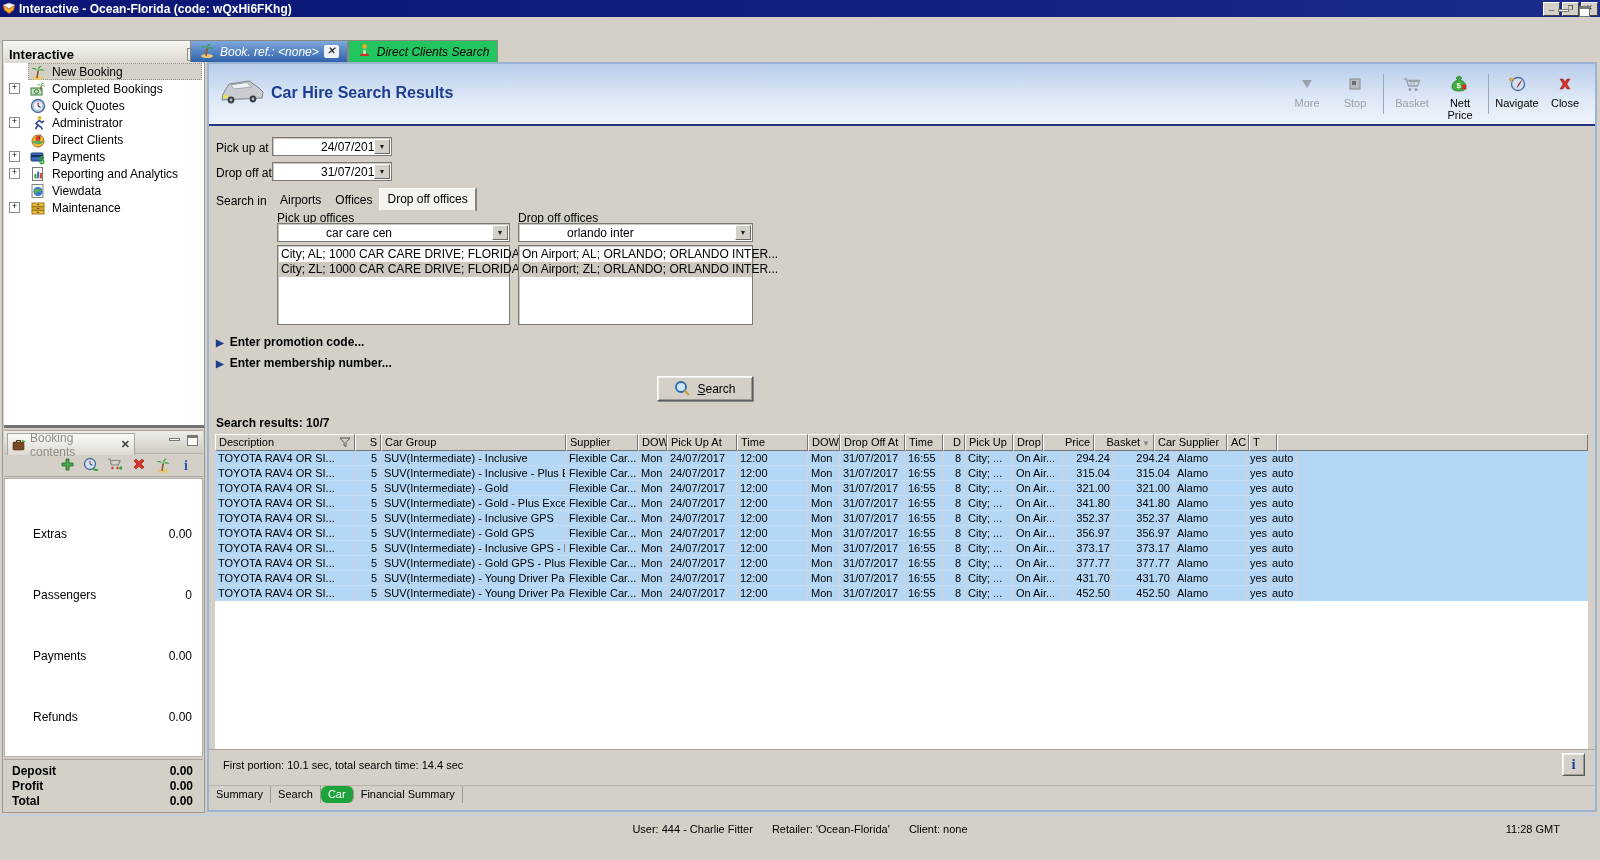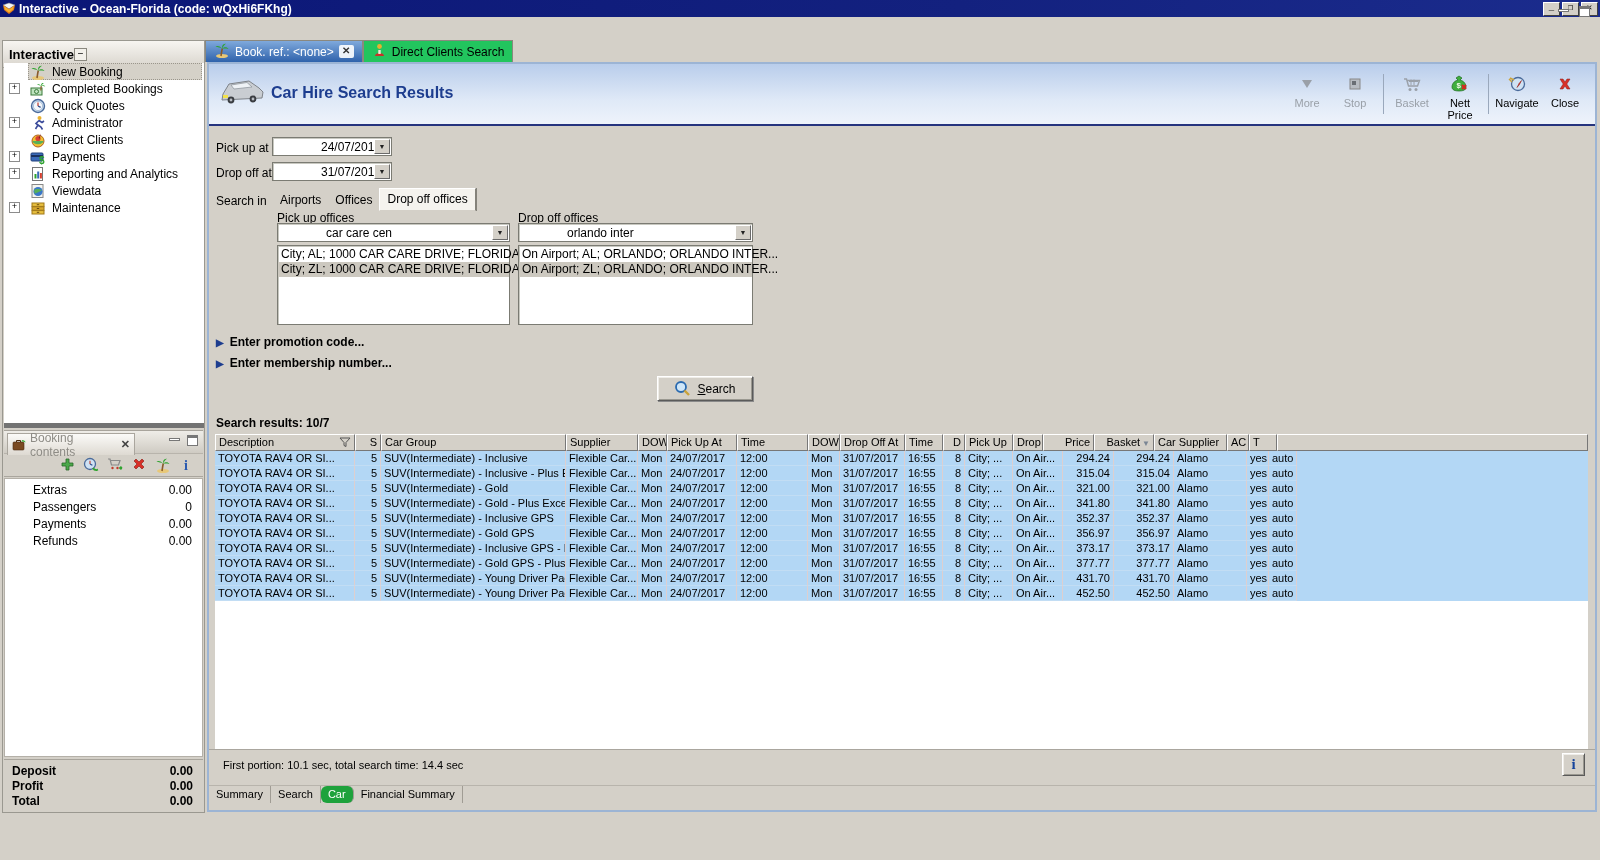--- a/index.html
+++ b/index.html
@@ -20,26 +20,26 @@
   .menubar { position:absolute; left:0; top:17px; width:1600px; height:19px; background:#80ffff;
              display:flex; align-items:center; gap:0; padding-left:6px; }
   .menu-item { padding:2px 9px; font-size:12px; }
   .menu-item u { text-decoration:underline; }
 
   
   .sidebar { position:absolute; left:2px; top:40px; width:203px; height:773px;
              border:1px solid #9a9890; background:#d4d0c8; }
   .sb-header { height:27px; background:linear-gradient(180deg,#f7f5f1,#d9d5cd);
                border-bottom:1px solid #a8a49c; display:flex; align-items:center;
-               padding:0 4px 0 6px; }
+               justify-content:space-between; padding:0 4px 0 6px; }
   .sb-title { font-weight:bold; font-size:13px; }
   .collapse-btn { width:13px; height:13px; border:1px solid #8a887f; background:#f2f0ea;
                   font-size:10px; line-height:10px; text-align:center; }
   .tree { position:absolute; left:1px; top:22px; right:0; height:365px; background:#fff;
-          border-bottom:5px solid #737373; padding-top:0; }
+          border-bottom:3px solid #737373; padding-top:0; }
   .tree-item { position:relative; height:17px; display:flex; align-items:center; }
   .tree-item .expander { position:absolute; left:5px; width:11px; height:11px; background:#fff;
           border:1px solid #8c8c8c; font-size:9px; line-height:9px; text-align:center;
           font-family:"Liberation Mono",monospace; }
   .tree-item .t-ic { position:absolute; left:26px; width:16px; height:16px; }
   .tree-item .t-lbl { position:absolute; left:48px; white-space:nowrap; font-size:12px; }
   .tree-item.selected .hl { position:absolute; left:24px; right:2px; top:0; bottom:0;
                             background:#d5d1c8; border:1px dotted #9a968c; }
   .tree-item > * { z-index:1; }
 
@@ -53,31 +53,31 @@
   .bc-tab .bc-title { color:#8e8c86; font-size:12px; flex:1; }
   .bc-x { font-weight:bold; font-size:11px; color:#444; }
   .bc-flat-icons { position:absolute; right:5px; top:4px; display:flex; gap:7px; }
   .flat-min { width:11px; height:3px; background:#fff; border:1px solid #777; margin-top:3px; }
   .flat-max { width:11px; height:11px; background:#fff; border:1px solid #777; border-top:3px solid #777; }
   .bc-toolbar { height:23px; display:flex; align-items:center; justify-content:flex-end;
                 gap:8px; padding-right:8px; border-bottom:1px solid #aaa69e; }
   .bc-tool { width:16px; height:16px; text-align:center; }
   .bc-list { position:absolute; left:0; right:0; top:48px; bottom:54px; background:#fff;
              border:1px solid #b4b0a8; padding-top:4px; }
-  .bc-row { height:17px; position:relative; }
+  .bc-row { height:17px; position:relative;margin-top:44px; }
   .bc-row .l { position:absolute; left:28px; font-size:12px; }
   .bc-row .v { position:absolute; right:10px; font-size:12px; }
   .bc-totals { position:absolute; left:0; right:0; bottom:0; height:52px;
                border-top:1px solid #a8a49c; padding-top:4px; }
   .bc-trow { height:15px; position:relative; font-weight:bold; font-size:12px; }
   .bc-trow .l { position:absolute; left:8px; }
   .bc-trow .v { position:absolute; right:10px; }
 
   
-  .doc-tabs { position:absolute; left:205px; top:40px; right:3px; height:22px; display:flex; }
+  .doc-tabs { position:absolute; left:190px; top:40px; right:3px; height:22px; display:flex;font-style:italic; }
   .doc-tab { height:22px; display:flex; align-items:center; gap:5px; padding:0 8px;
              border:1px solid #8a887f; border-bottom:none; background:#22c55e; font-size:12px; }
   .doc-tab.active { background:linear-gradient(180deg,#7fa9dc,#2f62ab); color:#fff; }
   .doc-tab .tab-x { width:15px; height:13px; background:rgba(255,255,255,.9); color:#333;
                     font-weight:bold; font-size:10px; line-height:12px; text-align:center;
                     border-radius:2px; }
   .doc-flat-icons { position:absolute; right:10px; top:6px; display:flex; gap:10px; }
 
   .main-panel { position:absolute; left:207px; top:62px; width:1390px; height:750px;
                 border:2px solid #9cb4d4; background:#d4d0c8; }
@@ -741,13 +741,21 @@
     </div>
 
     <div class="bottom-tabs" id="bottom-tabs">
         <div class="b-tab">Summary</div>
         <div class="b-tab">Search</div>
         <div class="b-tab active" style="background: rgb(30, 162, 60);">Car</div>
         <div class="b-tab">Financial Summary</div>
       </div>
   </div>
 
+  <div class="statusbar">
+    <div class="sb-center">
+      <span>User: 444 - Charlie Fitter</span>
+      <span>Retailer: 'Ocean-Florida'</span>
+      <span>Client: none</span>
+    </div>
+    <div class="sb-time">11:28 GMT</div>
+  </div>
 </div>
 
 </body></html>

